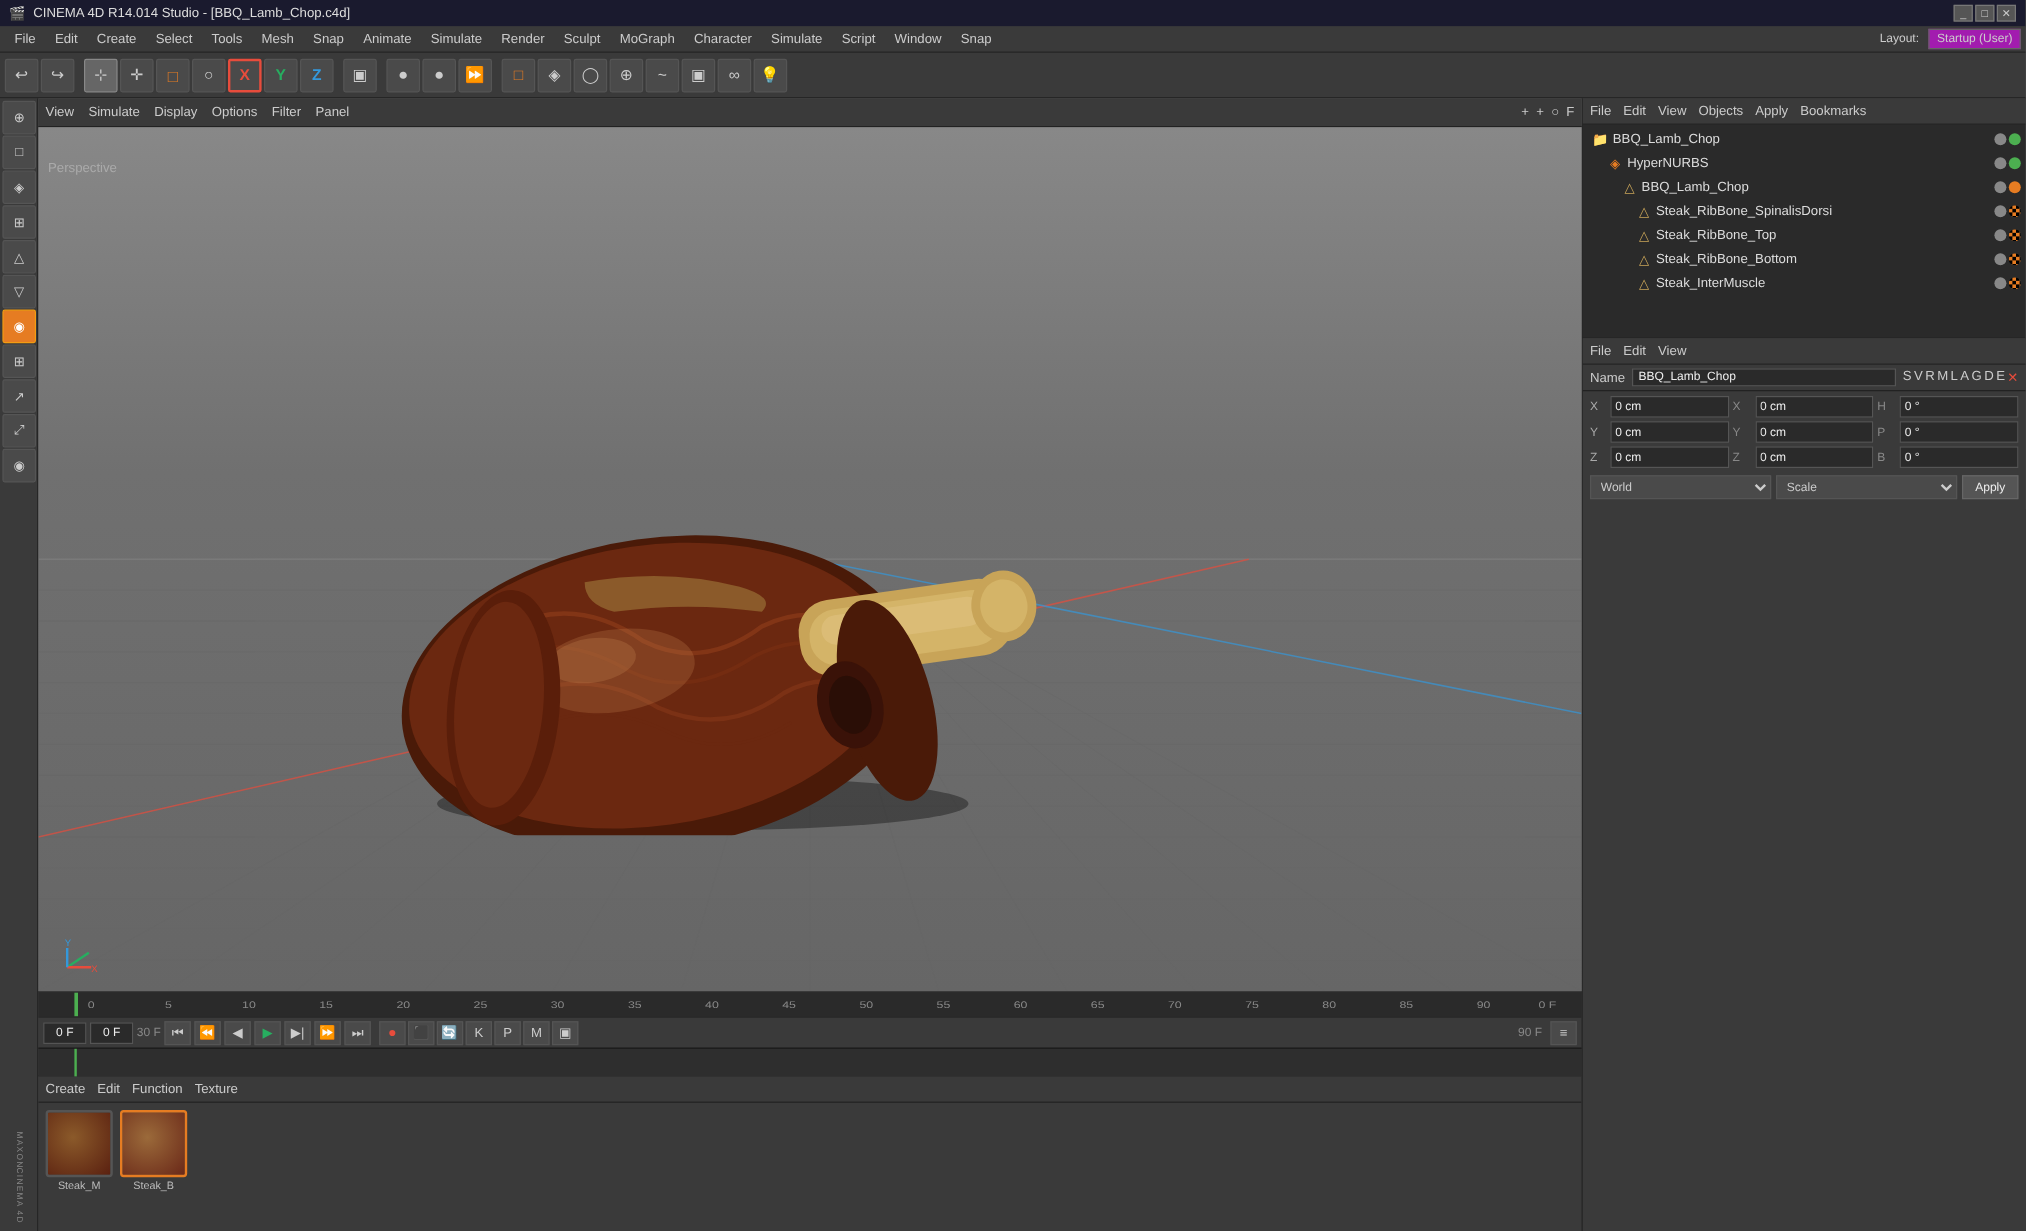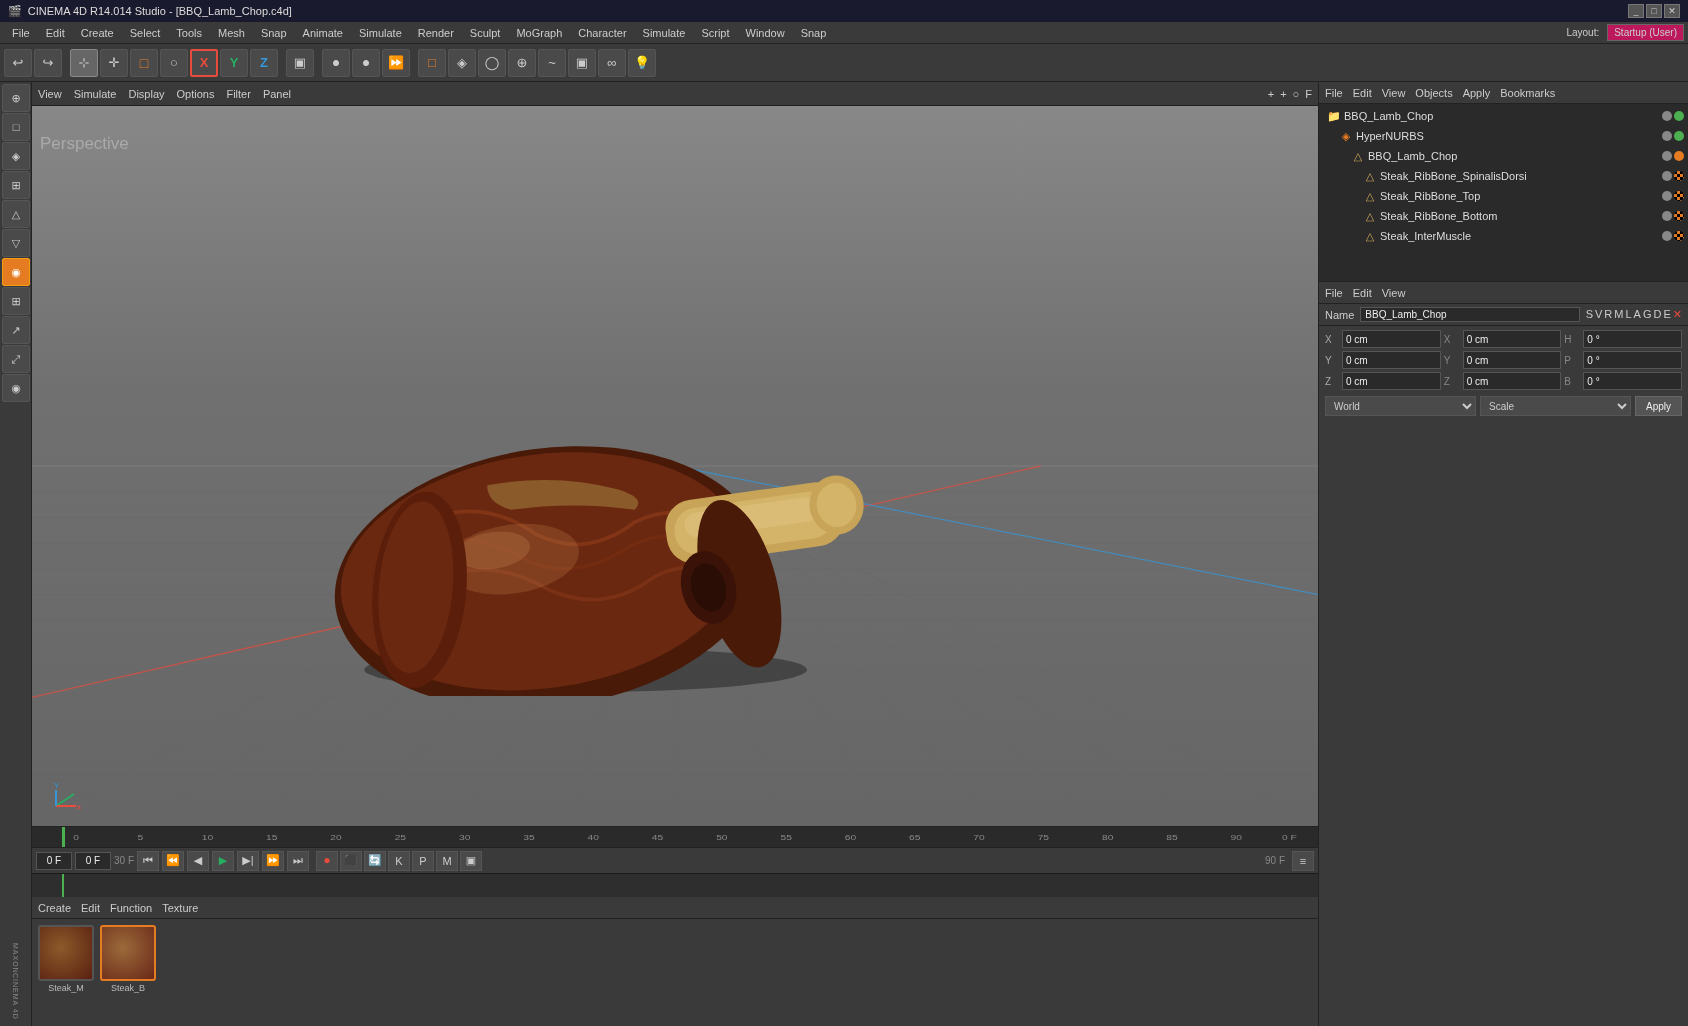--- a/index.html
+++ b/index.html
@@ -29,21 +29,21 @@
     .side-btn { width: 28px; height: 28px; background: #4a4a4a; border: 1px solid #555; display: flex; align-items: center; justify-content: center; cursor: pointer; color: #ccc; font-size: 11px; border-radius: 2px; }
     .side-btn.active { background: #e67c22; border-color: #f39c12; color: #fff; }
 
     
     #center-area { flex: 1; display: flex; flex-direction: column; }
 
     
     #viewport { flex: 1; background: #555; position: relative; min-height: 0; }
     #viewport-menubar { height: 24px; background: #3a3a3a; display: flex; align-items: center; padding: 0 6px; gap: 12px; border-bottom: 1px solid #222; }
     #viewport-menubar span { font-size: 11px; color: #ccc; cursor: pointer; }
-    #viewport-label { position: absolute; top: 28px; left: 8px; color: #aaa; font-size: 17px; pointer-events: none; }
+    #viewport-label { position: absolute; top: 28px; left: 8px; color: #aaa; font-size: 11px; pointer-events: none; }
     #viewport-canvas { width: 100%; height: calc(100% - 24px); background: linear-gradient(180deg, #888 0%, #707070 40%, #666 100%); position: relative; overflow: hidden; }
 
     
     #bbq-model { position: absolute; bottom: 18%; left: 22%; width: 44%; height: 50%; }
 
     
     #axis-indicator { position: absolute; bottom: 10px; left: 14px; width: 40px; height: 40px; pointer-events: none; }
 
     
     #timeline { height: 70px; background: #3a3a3a; border-top: 1px solid #222; }
@@ -131,21 +131,21 @@
   <span>Simulate</span>
   <span>Render</span>
   <span>Sculpt</span>
   <span>MoGraph</span>
   <span>Character</span>
   <span>Simulate</span>
   <span>Script</span>
   <span>Window</span>
   <span>Snap</span>
   <span style="margin-left:auto; font-size:10px;">Layout:</span>
-  <span style="background:#be185d; padding:2px 6px; border:1px solid #666; font-size:10px; cursor:pointer;">Startup (User)</span>
+  <span style="background:#a21caf; padding:2px 6px; border:1px solid #666; font-size:10px; cursor:pointer;">Startup (User)</span>
 </div>
 
 <div id="toolbar">
   <div class="toolbar-btn">↩</div>
   <div class="toolbar-btn">↪</div>
   <div class="toolbar-sep"></div>
   <div class="toolbar-btn active">⊹</div>
   <div class="toolbar-btn">✛</div>
   <div class="toolbar-btn" style="font-size:14px; color:#e67c22;">□</div>
   <div class="toolbar-btn">○</div>

